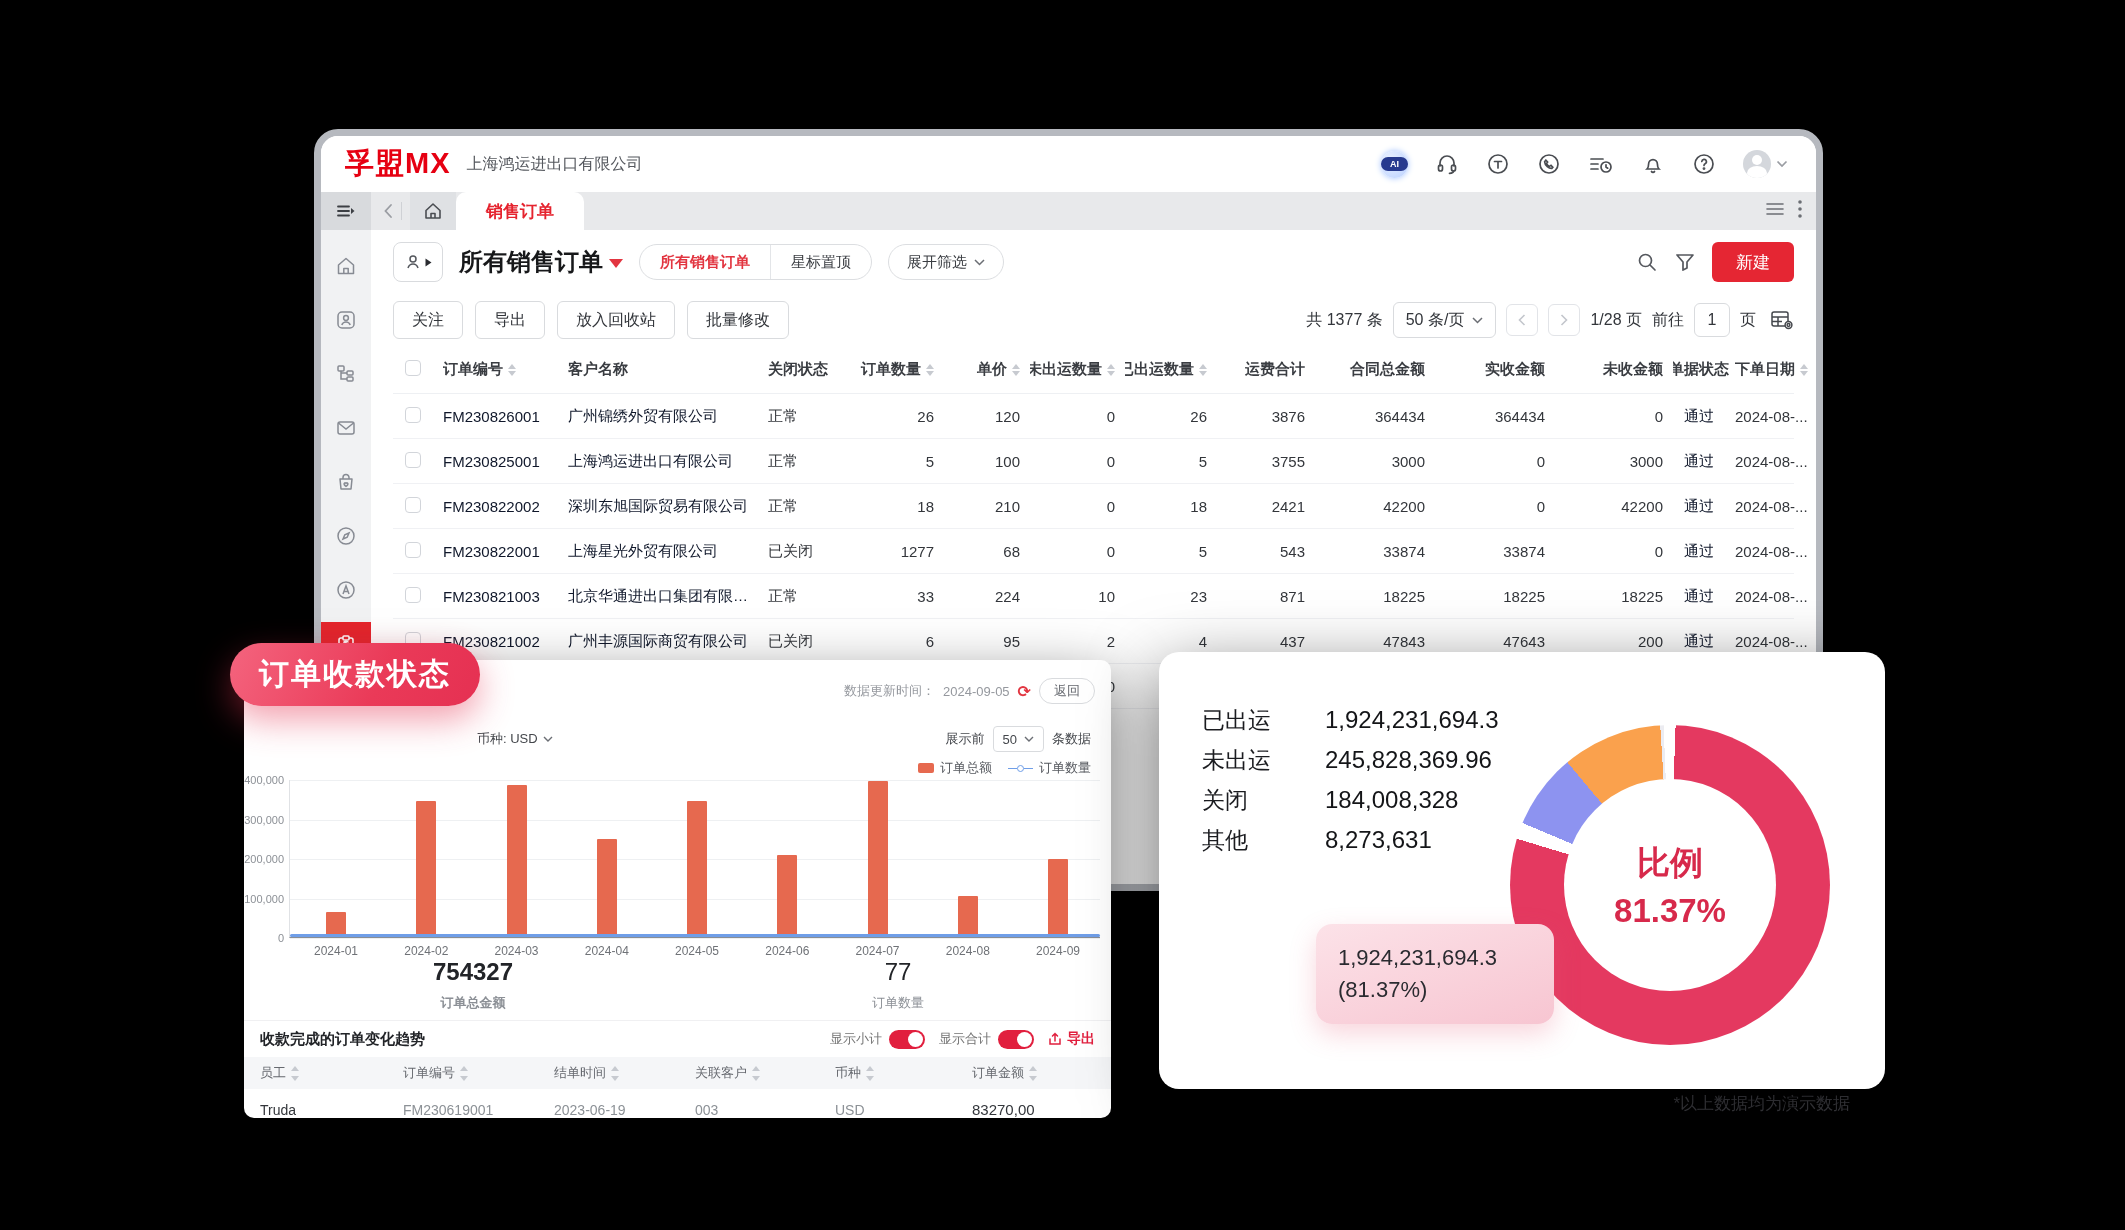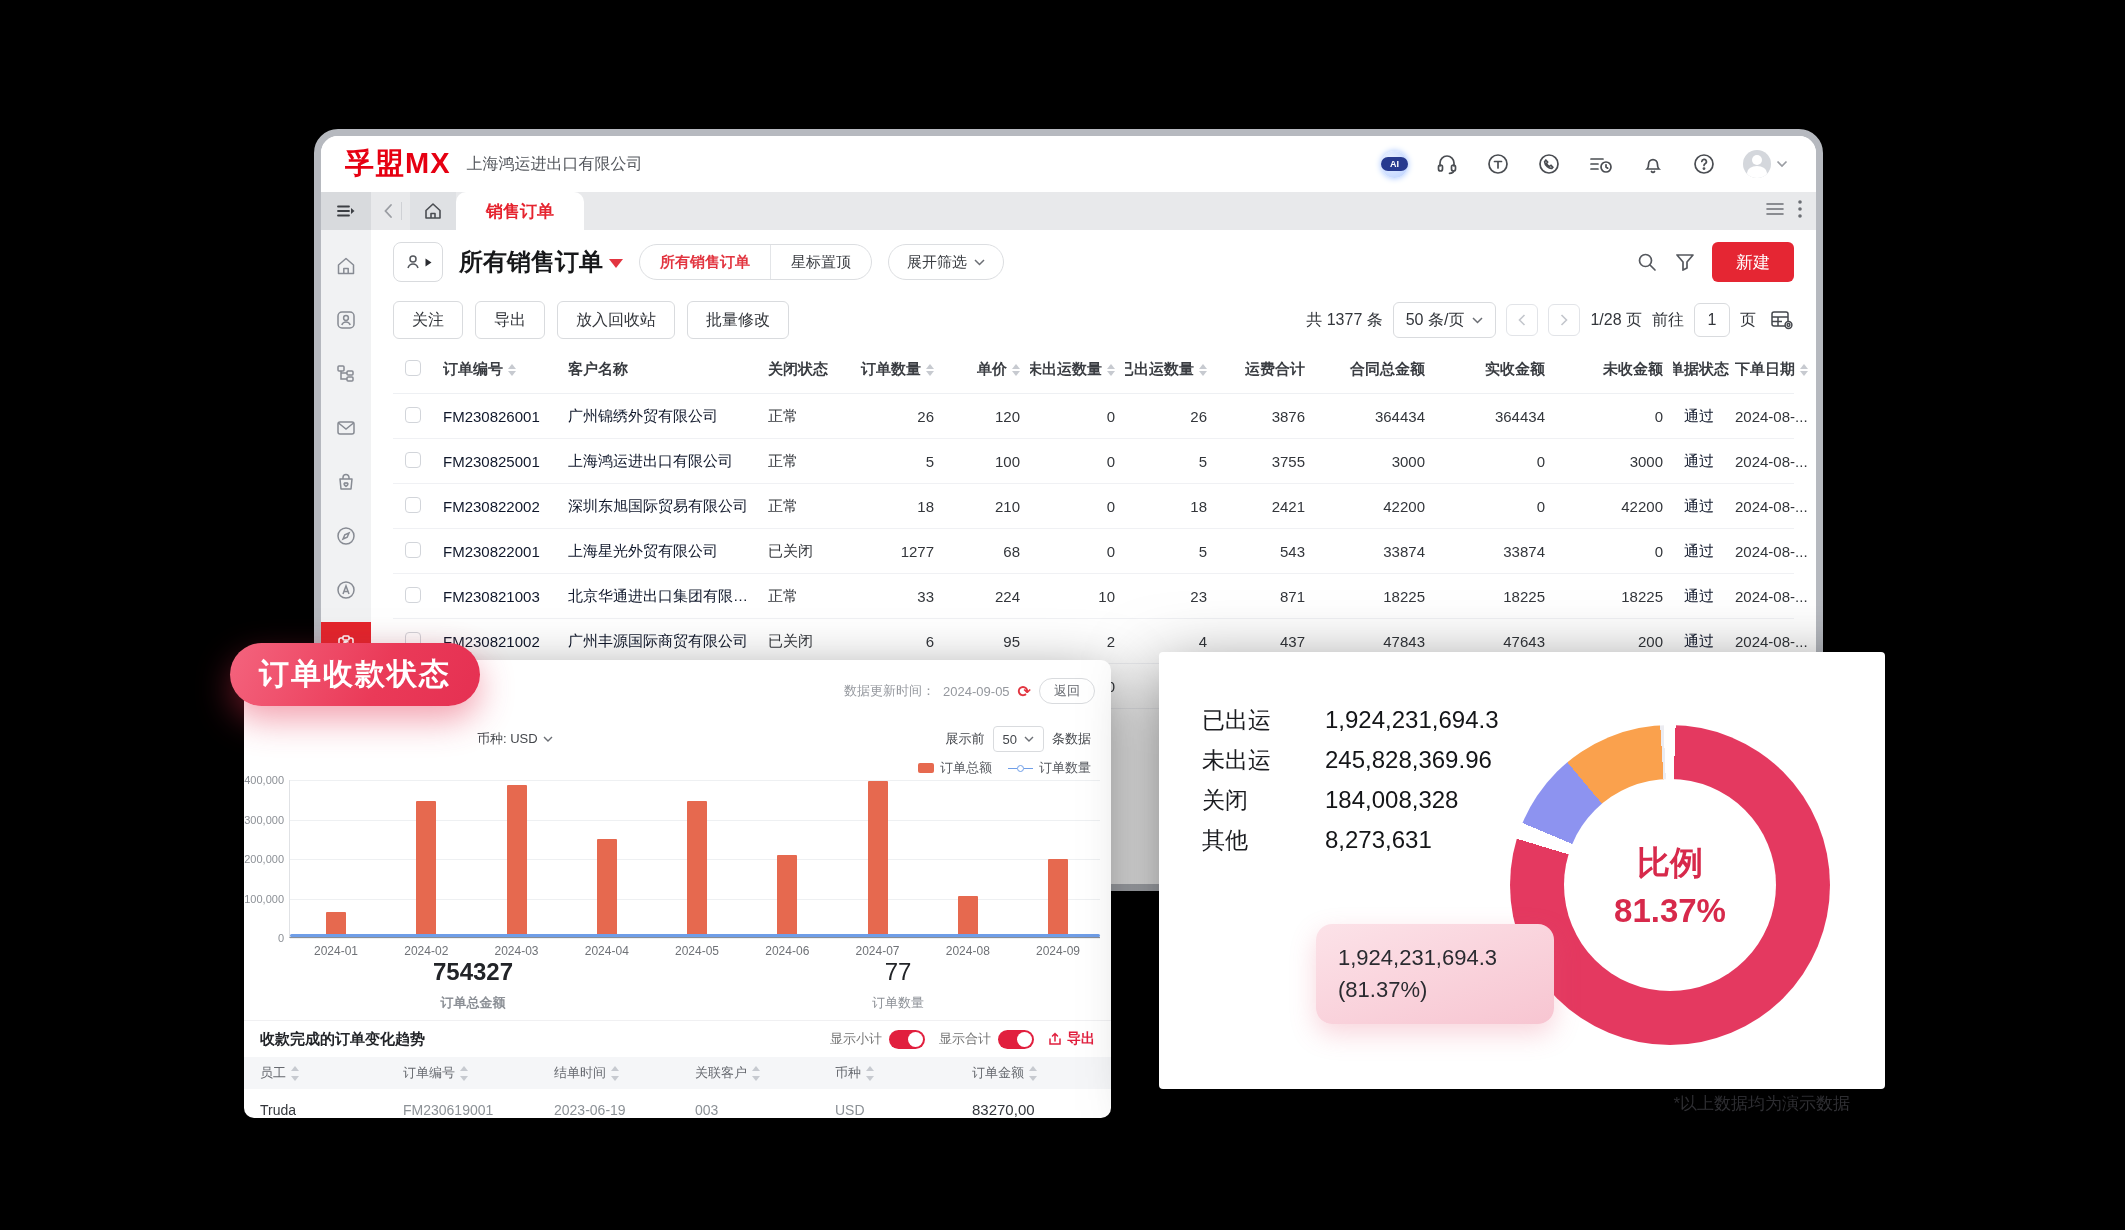--- a/index.html
+++ b/index.html
@@ -115,21 +115,21 @@
   .tgl:after{content:"";position:absolute;right:2px;top:2px;width:15px;height:15px;border-radius:50%;background:#fff;}
   .cp-export{display:flex;align-items:center;gap:5px;color:#e11f3e;font-size:14px;font-weight:700;}
   .sub-head,.sub-row{display:grid;grid-template-columns:143px 151px 141px 140px 137px 1fr;align-items:center;padding:0 16px;}
   .sub-head{height:32px;background:#f5f6f8;font-size:13px;color:#66696f;}
   .sub-head span{display:inline-flex;align-items:center;gap:5px;}
   .sub-row{height:42px;border-bottom:1px solid #f0f0f2;font-size:14px;color:#8c9196;}
   .sub-row .dk{color:#33363b;}
   .sub-row .amt{color:#33363b;font-size:15px;}
 
   
-  .stats-card{position:absolute;left:1159px;top:652px;width:726px;height:437px;background:#fff;border-radius:4px;
+  .stats-card{position:absolute;left:1159px;top:652px;width:726px;height:437px;background:#fff;border-radius:20px;
     box-shadow:0 22px 70px rgba(0,0,0,.6);z-index:20;}
   .sc-items{position:absolute;left:43px;top:48px;}
   .sc-row{height:40px;display:flex;align-items:center;}
   .sc-label{width:123px;font-size:23px;color:#1b1c20;}
   .sc-value{font-size:24px;color:#141518;}
   .donut{position:absolute;left:351px;top:73px;width:320px;height:320px;border-radius:50%;}
   .donut-hole{position:absolute;left:54px;top:54px;width:212px;height:212px;border-radius:50%;background:#fff;
     display:flex;flex-direction:column;align-items:center;justify-content:center;gap:6px;}
   .donut-c1{font-size:33px;font-weight:700;color:#d7294b;}
   .donut-c2{font-size:33px;font-weight:600;color:#d7294b;}

